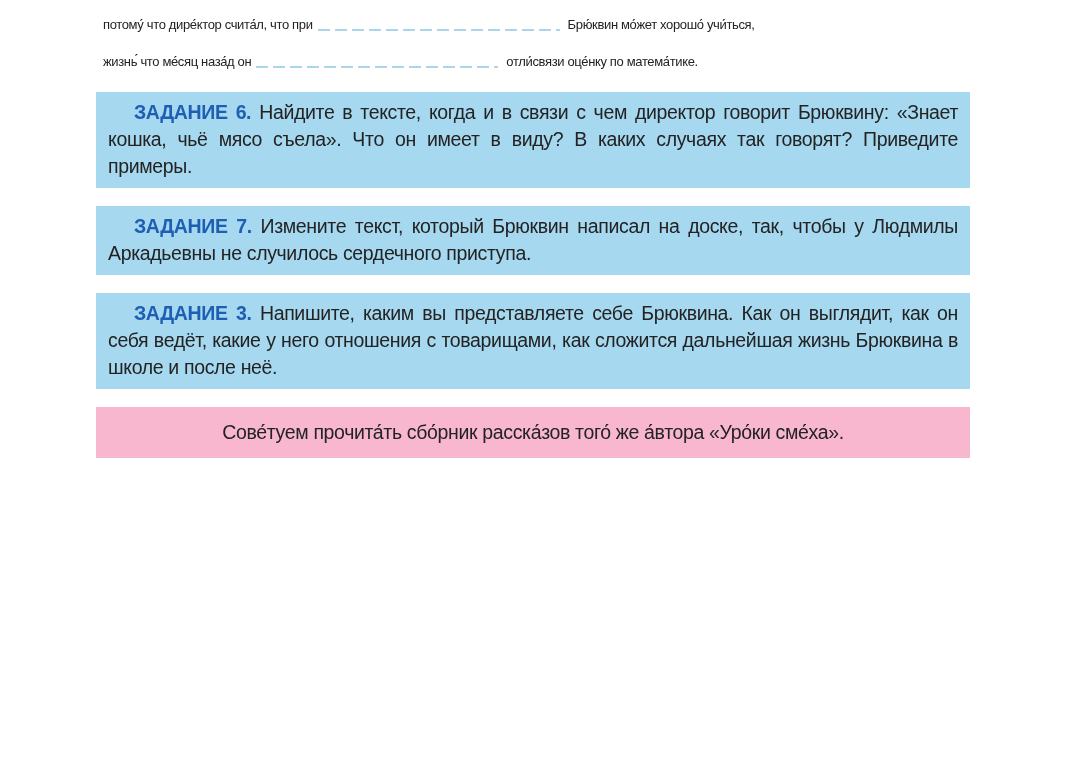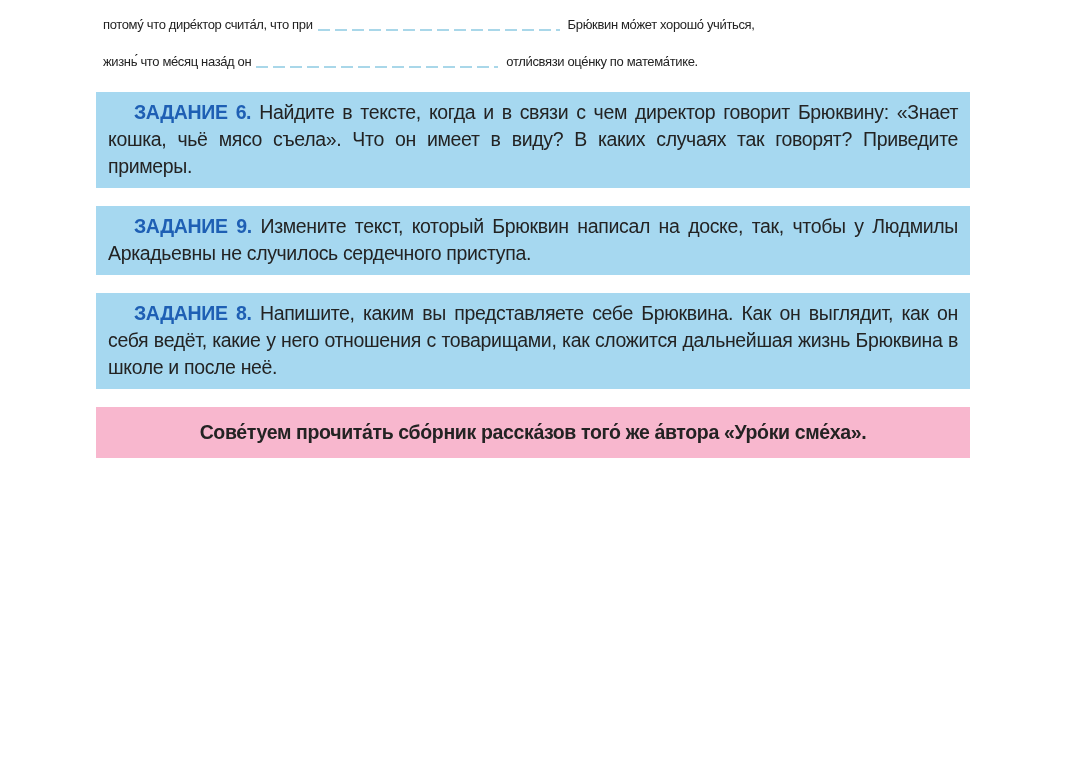--- a/index.html
+++ b/index.html
@@ -64,21 +64,21 @@
   }
   
   .recommend {
     background: #f8b7ce;
     padding: 14px 12px;
     text-align: center;
   }
   .recommend p {
     margin: 0;
     font-size: 19.5px;
-    font-weight: bold;
+    font-weight: normal;
     letter-spacing: -0.35px;
     color: #232323;
   }
 </style>
 </head>
 <body>
 
 <div class="page">
 
   <div class="intro">
@@ -86,25 +86,25 @@
     <div class="intro-line"><span>жизнь́ что ме́сяц наза́д он</span><span class="blank"></span><span>отли́связи оце́нку по матема́тике.</span></div>
   </div>
 
   <div class="tasks">
 
     <section class="task">
       <p><span class="task-label">ЗАДАНИЕ 6.</span> <span>Найдите в тексте, когда и в связи с чем директор говорит Брюквину: «Знает кошка, чьё мясо съела». Что он имеет в виду? В каких случаях так говорят? Приведите примеры.</span></p>
     </section>
 
     <section class="task">
-      <p><span class="task-label">ЗАДАНИЕ 9.</span> <span>Измените текст, который Брюквин написал на доске, так, чтобы у Людмилы Аркадьевны не случилось сердечного приступа.</span></p>
+      <p><span class="task-label">ЗАДАНИЕ 7.</span> <span>Измените текст, который Брюквин написал на доске, так, чтобы у Людмилы Аркадьевны не случилось сердечного приступа.</span></p>
     </section>
 
     <section class="task">
-      <p><span class="task-label">ЗАДАНИЕ 8.</span> <span>Напишите, каким вы представляете себе Брюквина. Как он выглядит, как он себя ведёт, какие у него отношения с товарищами, как сложится дальнейшая жизнь Брюквина в школе и после неё.</span></p>
+      <p><span class="task-label">ЗАДАНИЕ 3.</span> <span>Напишите, каким вы представляете себе Брюквина. Как он выглядит, как он себя ведёт, какие у него отношения с товарищами, как сложится дальнейшая жизнь Брюквина в школе и после неё.</span></p>
     </section>
 
 
 
     <section class="recommend">
       <p>Сове́туем прочита́ть сбо́рник расска́зов того́ же а́втора «Уро́ки сме́ха».</p>
     </section>
 
   </div>
 

